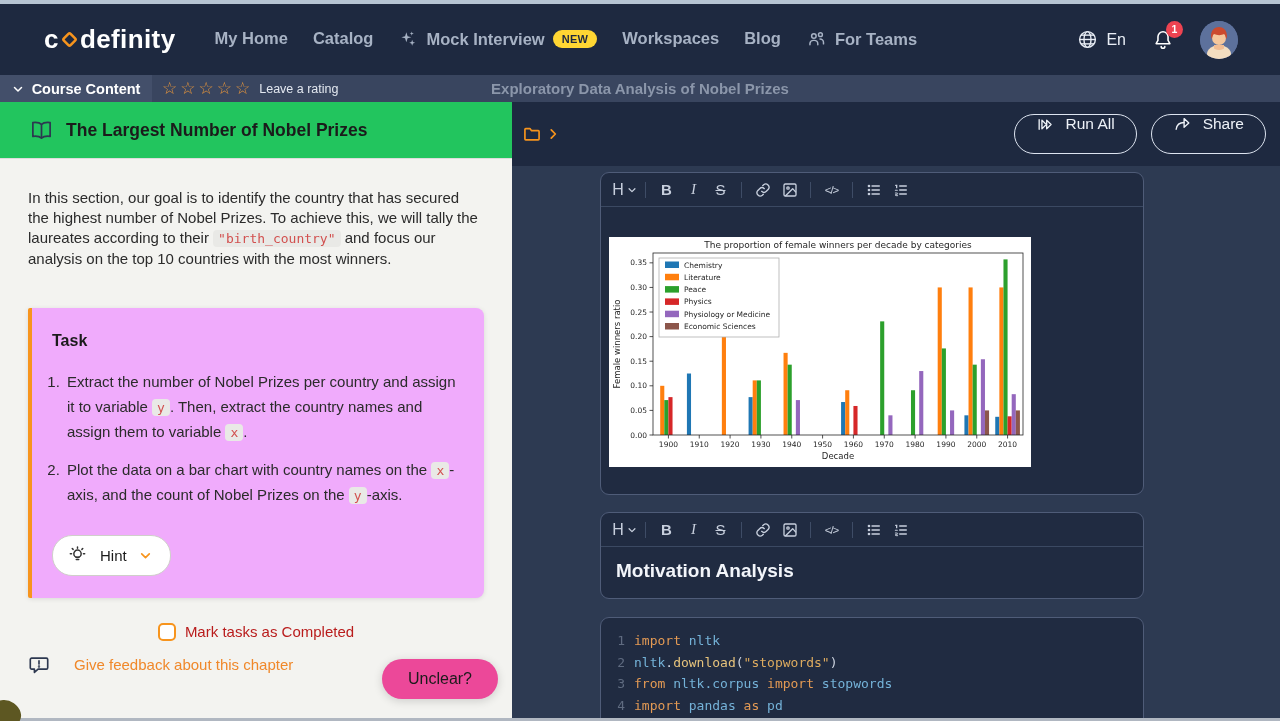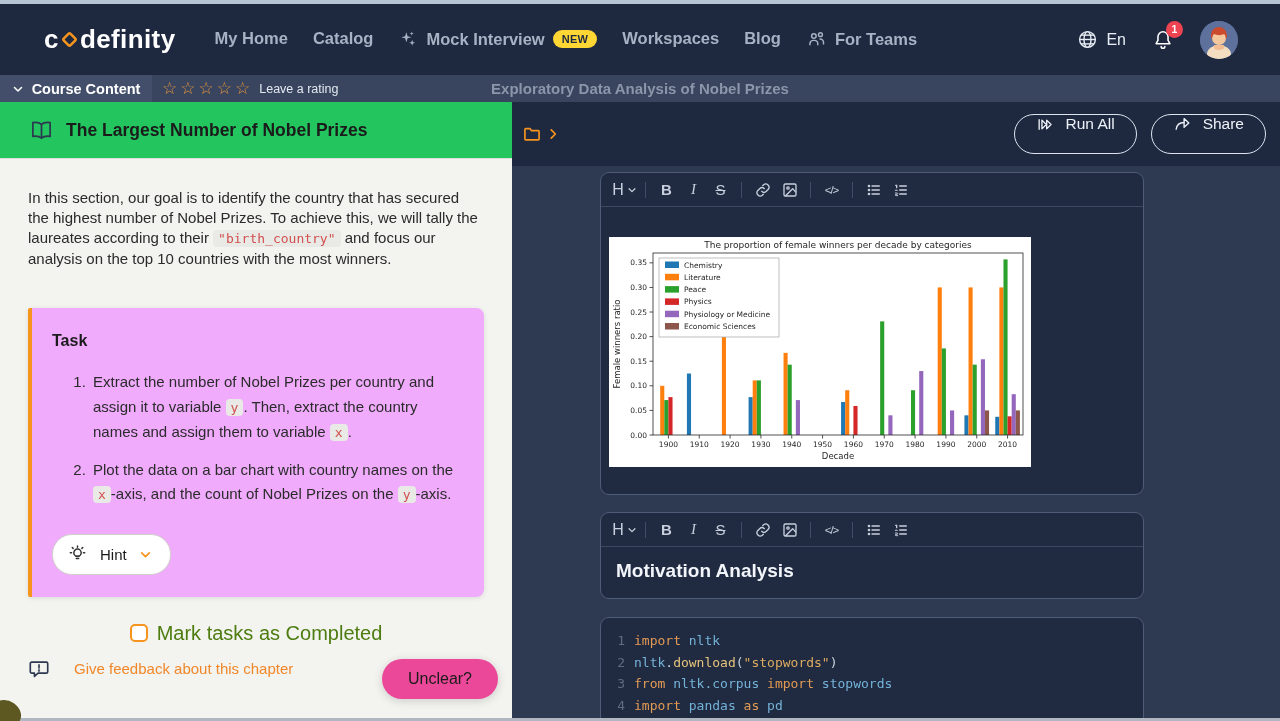--- a/index.html
+++ b/index.html
@@ -48,29 +48,29 @@
     display:flex; align-items:center; padding-left:30px; gap:13px; }
   #lesson-title { font-size:17.5px; font-weight:800; color:#1b1b1b; }
   #lesson-body { position:relative; padding:29px 28px 0 28px; height:559px; }
   .para { font-size:15px; line-height:20px; color:#2b2b2b; width:456px; }
   .inline-code { font-family:"DejaVu Sans Mono", monospace; font-size:13px; background:#e9e9e6;
     color:#d2504f; padding:1px 5px; border-radius:4px; }
   #task-card { margin-top:39px; width:456px; background:#f0abfc; border-left:4px solid #f7941d;
     border-radius:2px 8px 8px 2px; box-shadow:0 1px 5px rgba(0,0,0,.10);
     padding:24px 24px 22px 20px; }
   #task-heading { font-size:16px; font-weight:800; color:#1b1b1b; }
-  #task-list { margin:20px 0 0 38px; }
+  #task-list { margin:20px 0 0 12px; }
   #task-list li { font-size:15px; line-height:24.5px; color:#2b2b2b; margin-bottom:12px; padding-left:3px; }
   #hint-btn { margin-top:14px; display:inline-flex; align-items:center; gap:12px; background:#fff;
     border:1px solid #cfcfca; border-radius:20px; padding:9px 18px 9px 14px; cursor:pointer;
     font-size:15px; color:#1b1b1b; font-family:inherit; }
   #completed-row { margin-top:25px; display:flex; align-items:center; justify-content:center; gap:9px; }
   #completed-checkbox { width:18px; height:18px; border:2px solid #f7941d; border-radius:5px;
     background:#fff; cursor:pointer; }
-  #completed-label { font-size:20px; color:#4d7c0f; }
+  #completed-label { font-size:15px; color:#b91c1c; }
   #feedback-row { margin-top:13px; display:flex; align-items:center; gap:24px; cursor:pointer; }
   #feedback-label { color:#f0882a; font-size:15px; }
   #unclear-btn { position:absolute; right:14px; top:500px; background:#ec4899; border:none;
     border-radius:22px; padding:11px 26px; font-size:16px; color:#1b1b1b; cursor:pointer;
     box-shadow:0 2px 10px rgba(0,0,0,.16); font-family:inherit; }
   #corner-blob { left:-8px; top:701px; width:30px; height:24px; background:#5d5722;
     border-radius:60% 60% 10% 60%; transform:rotate(35deg); z-index:41; }
 
   
   #right-panel { left:512px; top:102px; width:768px; height:616px; background:#2d3a52; overflow:hidden; }

